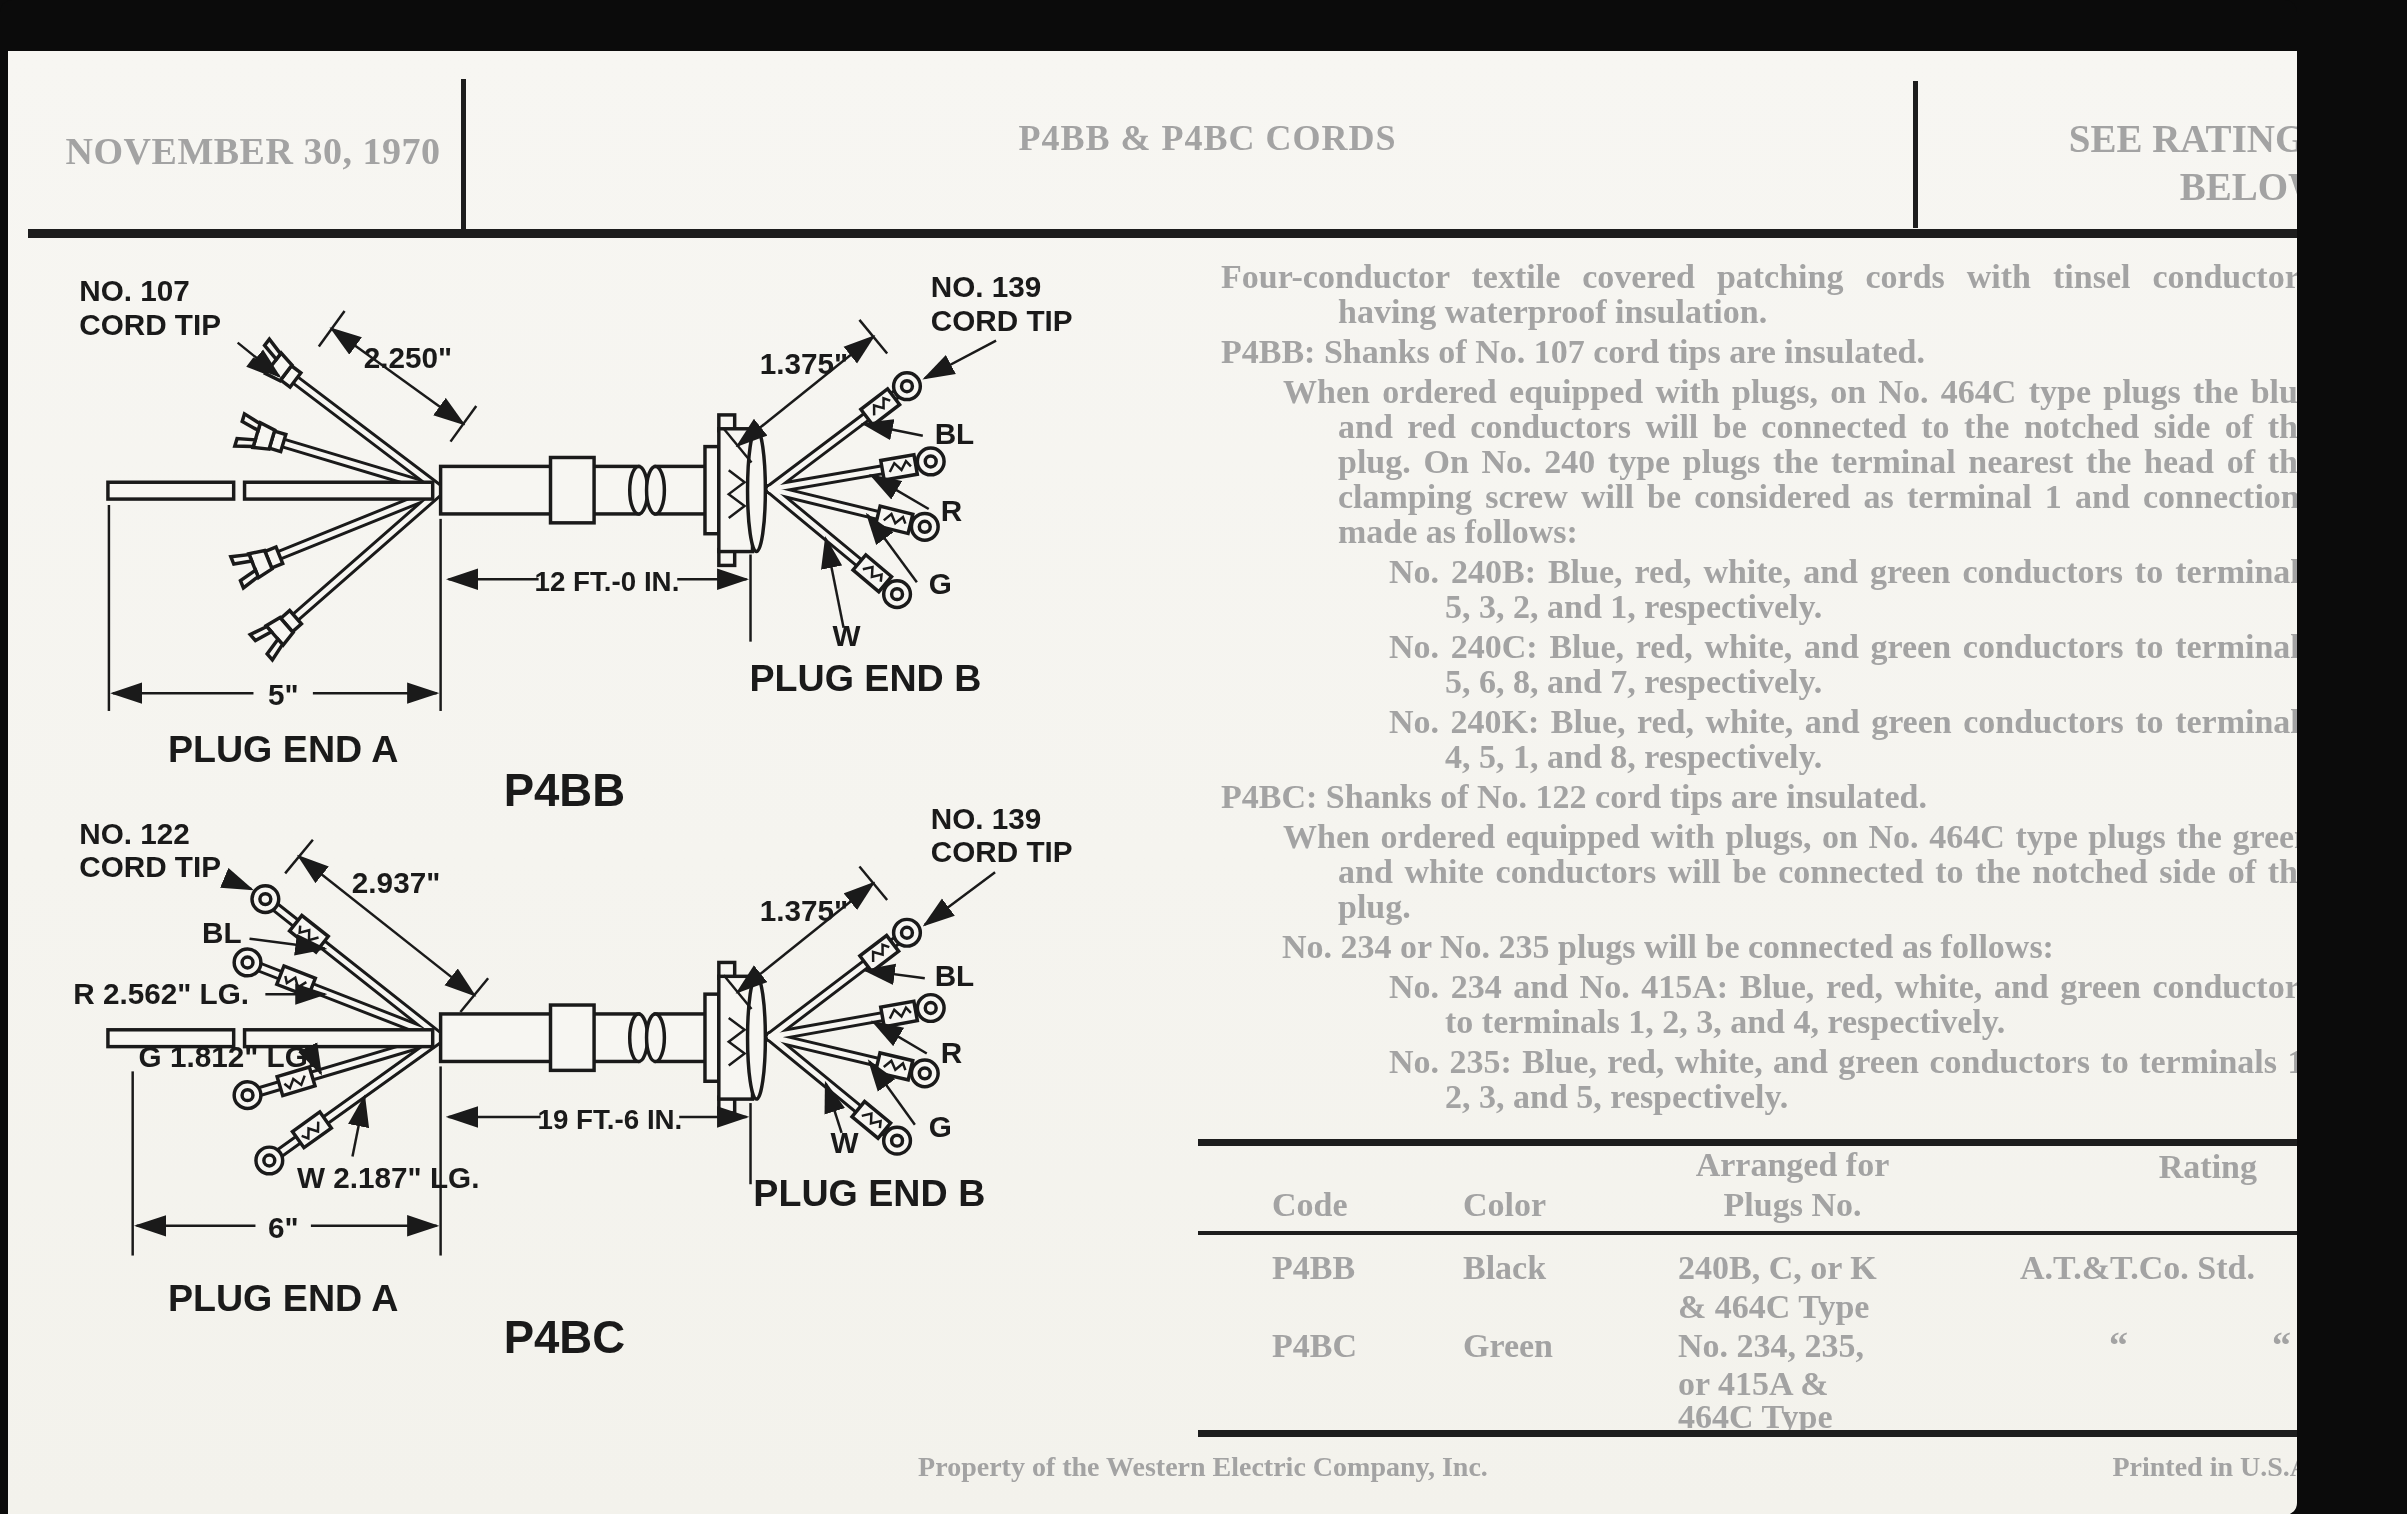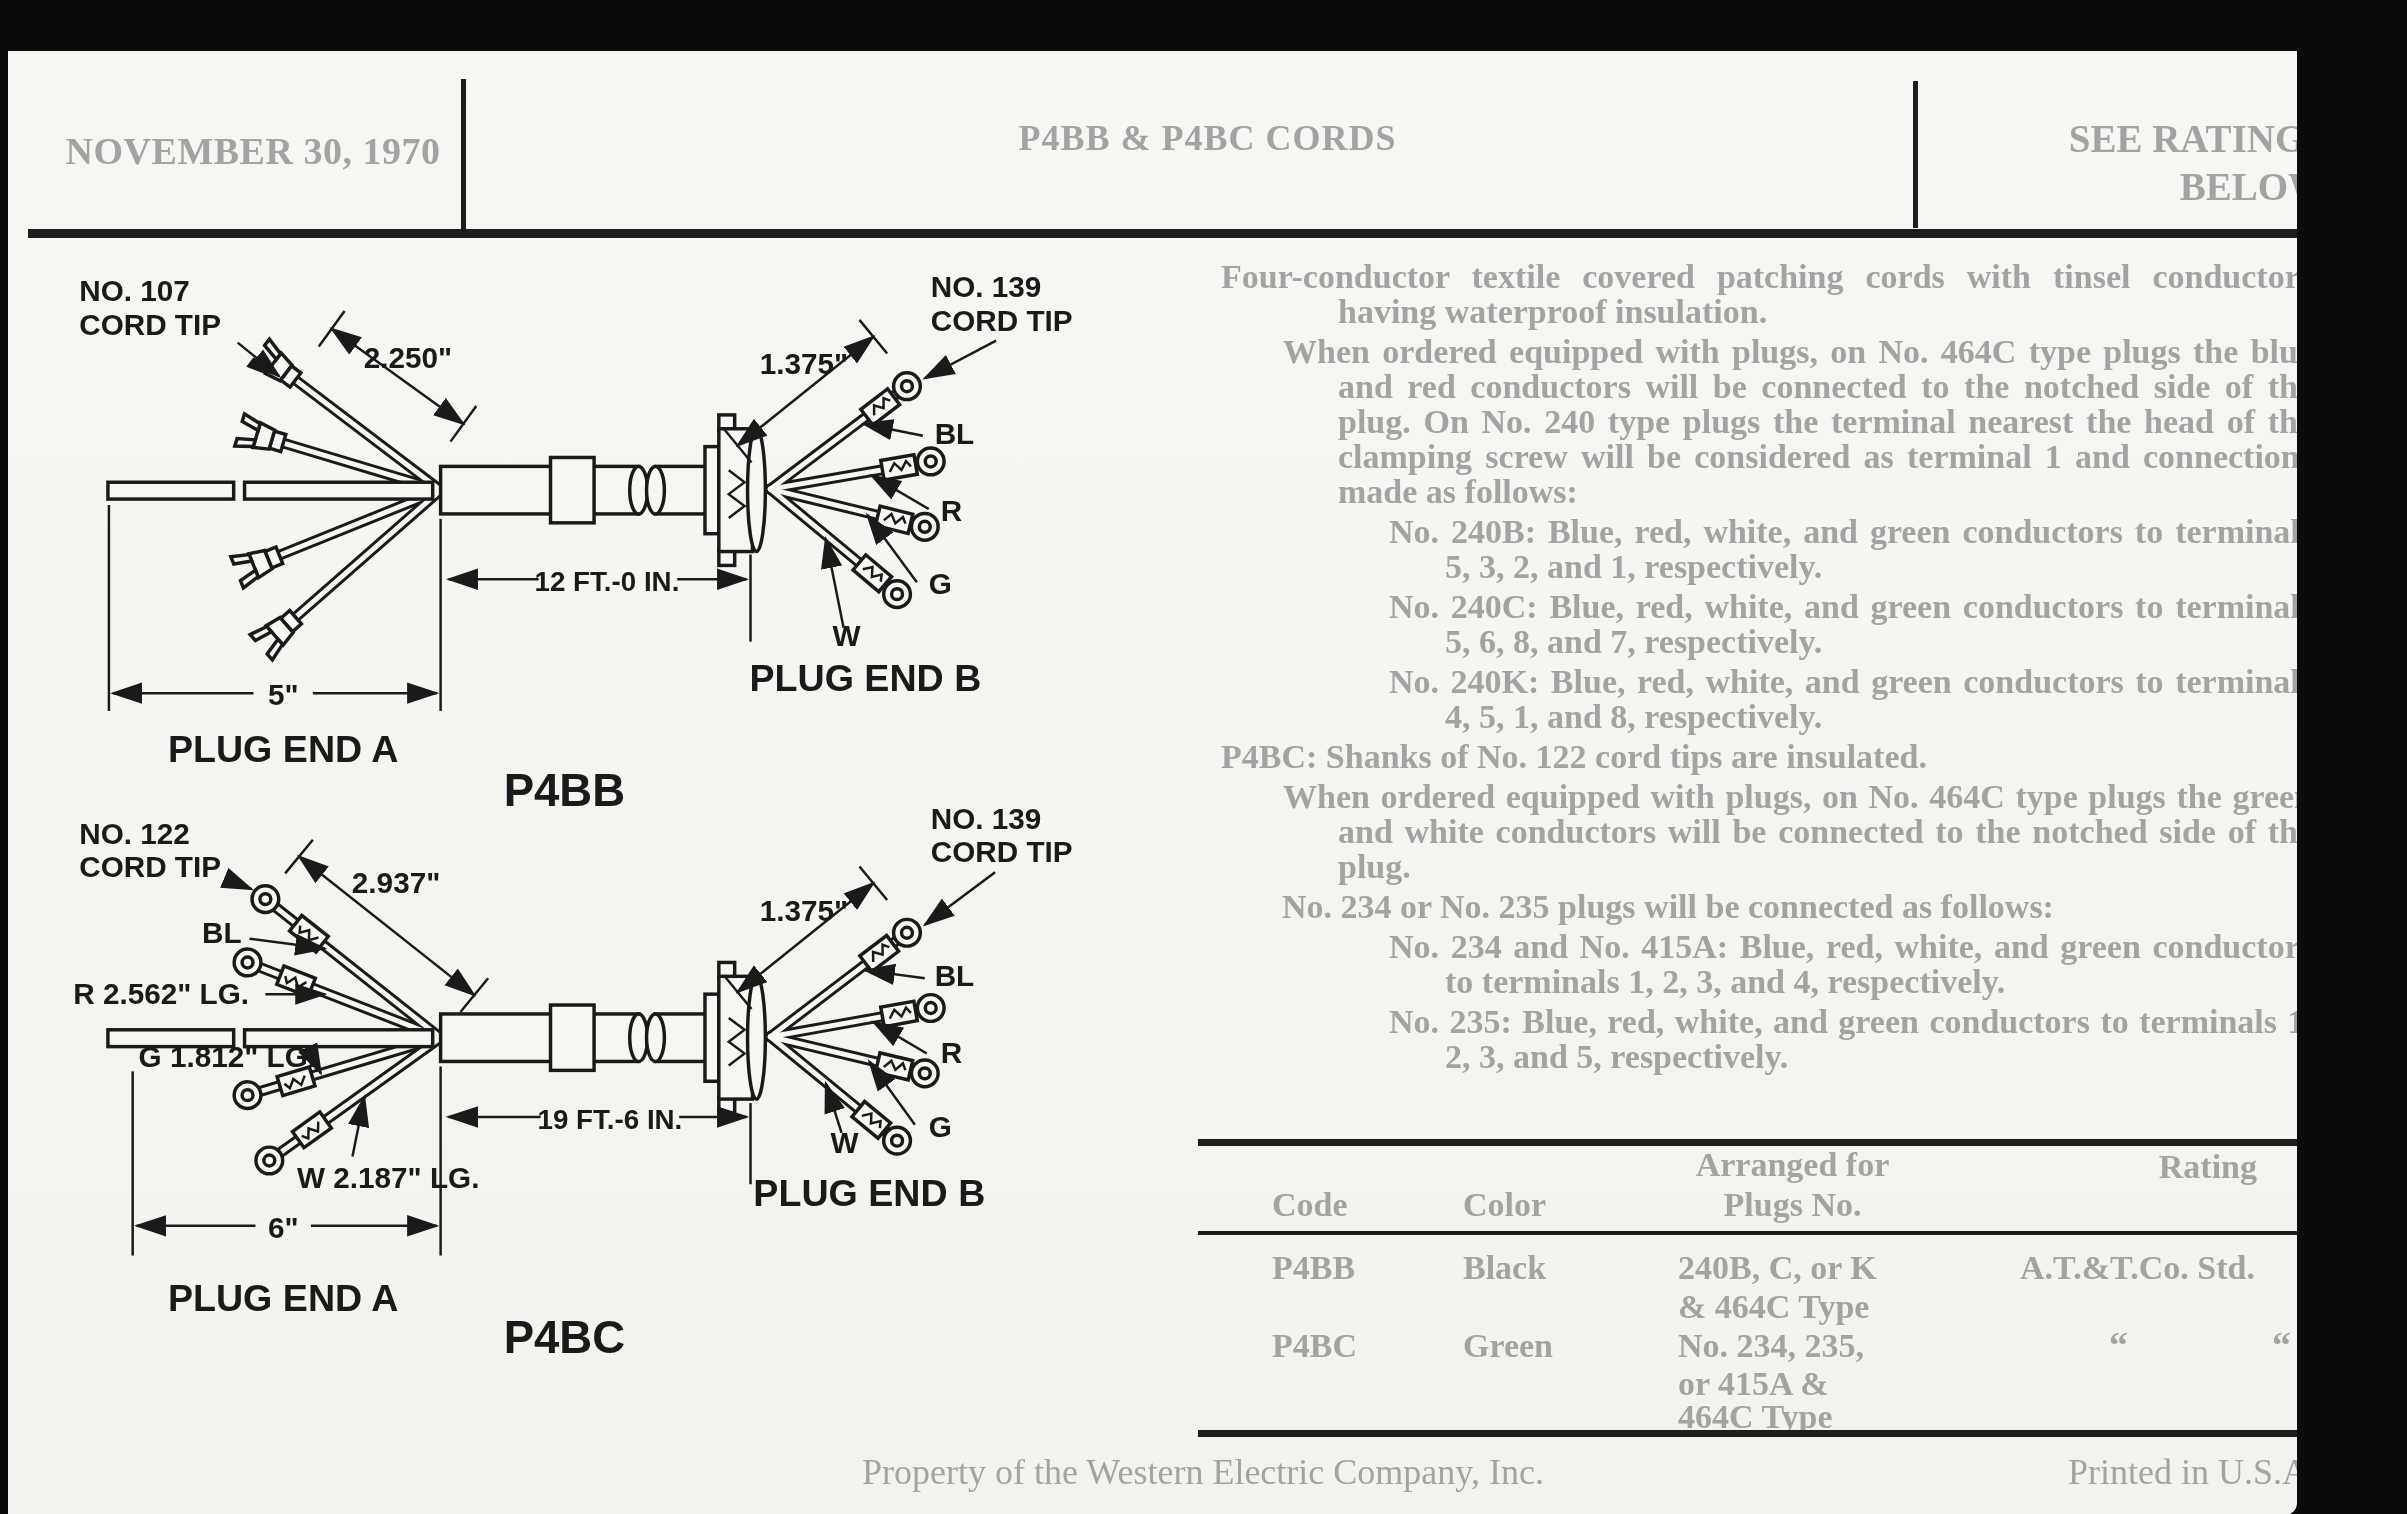--- a/index.html
+++ b/index.html
@@ -23,21 +23,21 @@
   #textcol p{margin:0 0 5px 15px;}
   .hang{padding-left:117px;text-indent:-117px;}
   .ind1{padding-left:117px;text-indent:-55px;}
   .ind1s{padding-left:61px;}
   .ind2{padding-left:224px;text-indent:-56px;}
   
   .tcell{font-size:34px;font-weight:700;white-space:nowrap;}
   .trule{background:#1d1d1d;height:7px;left:1198px;width:1113px;}
   .hline{background:#1d1d1d;height:4px;left:1198px;width:1113px;}
   
-  .foot{font-size:36px;font-weight:400;}
+  .foot{font-size:28px;font-weight:700;}
   svg text{font-family:"Liberation Sans",sans-serif;font-weight:bold;fill:#1a1a1a;}
   .dia-line{stroke:#1a1a1a;stroke-width:2.5;fill:none;}
   .cond-b{stroke:#1a1a1a;stroke-width:11;fill:none;stroke-linecap:round;}
   .cond-w{stroke:#f7f6f2;stroke-width:5;fill:none;stroke-linecap:round;}
   .part{fill:#f7f6f2;stroke:#1a1a1a;stroke-width:3.5;}
   .zz{stroke:#1a1a1a;stroke-width:2.5;fill:none;}
 </style>
 </head>
 <body>
 
@@ -361,20 +361,21 @@
       <text x="616" y="1140" font-size="28" text-anchor="middle">19 FT.-6 IN.</text>
 
       <text x="286" y="1324" font-size="38" text-anchor="middle">PLUG END A</text>
       <text x="878" y="1218" font-size="38" text-anchor="middle">PLUG END B</text>
       <text x="570" y="1366" font-size="46" text-anchor="middle">P4BC</text>
     </g>
   </svg>
 
   <div class="abs" id="textcol">
     <p class="hang">Four-conductor textile covered patching cords with tinsel conductors having waterproof insulation.</p>
+    <p>P4BB:  Shanks of No. 107 cord tips are insulated.</p>
     <p class="ind1">When ordered equipped with plugs, on No. 464C type plugs the blue and red conductors will be connected to the notched side of the plug.  On No. 240 type plugs the terminal nearest the head of the clamping screw will be considered as terminal 1 and connections made as follows:</p>
     <p class="ind2">No. 240B:  Blue, red, white, and green conductors to terminals 5, 3, 2, and 1, respectively.</p>
     <p class="ind2">No. 240C:  Blue, red, white, and green conductors to terminals 5, 6, 8, and 7, respectively.</p>
     <p class="ind2">No. 240K:  Blue, red, white, and green conductors to terminals 4, 5, 1, and 8, respectively.</p>
     <p>P4BC:  Shanks of No. 122 cord tips are insulated.</p>
     <p class="ind1">When ordered equipped with plugs, on No. 464C type plugs the green and white conductors will be connected to the notched side of the plug.</p>
     <p class="ind1s">No. 234 or No. 235 plugs will be connected as follows:</p>
     <p class="ind2">No. 234 and No. 415A:  Blue, red, white, and green conductors to terminals 1, 2, 3, and 4, respectively.</p>
     <p class="ind2">No. 235:  Blue, red, white, and green conductors to terminals 1, 2, 3, and 5, respectively.</p>
   </div>

